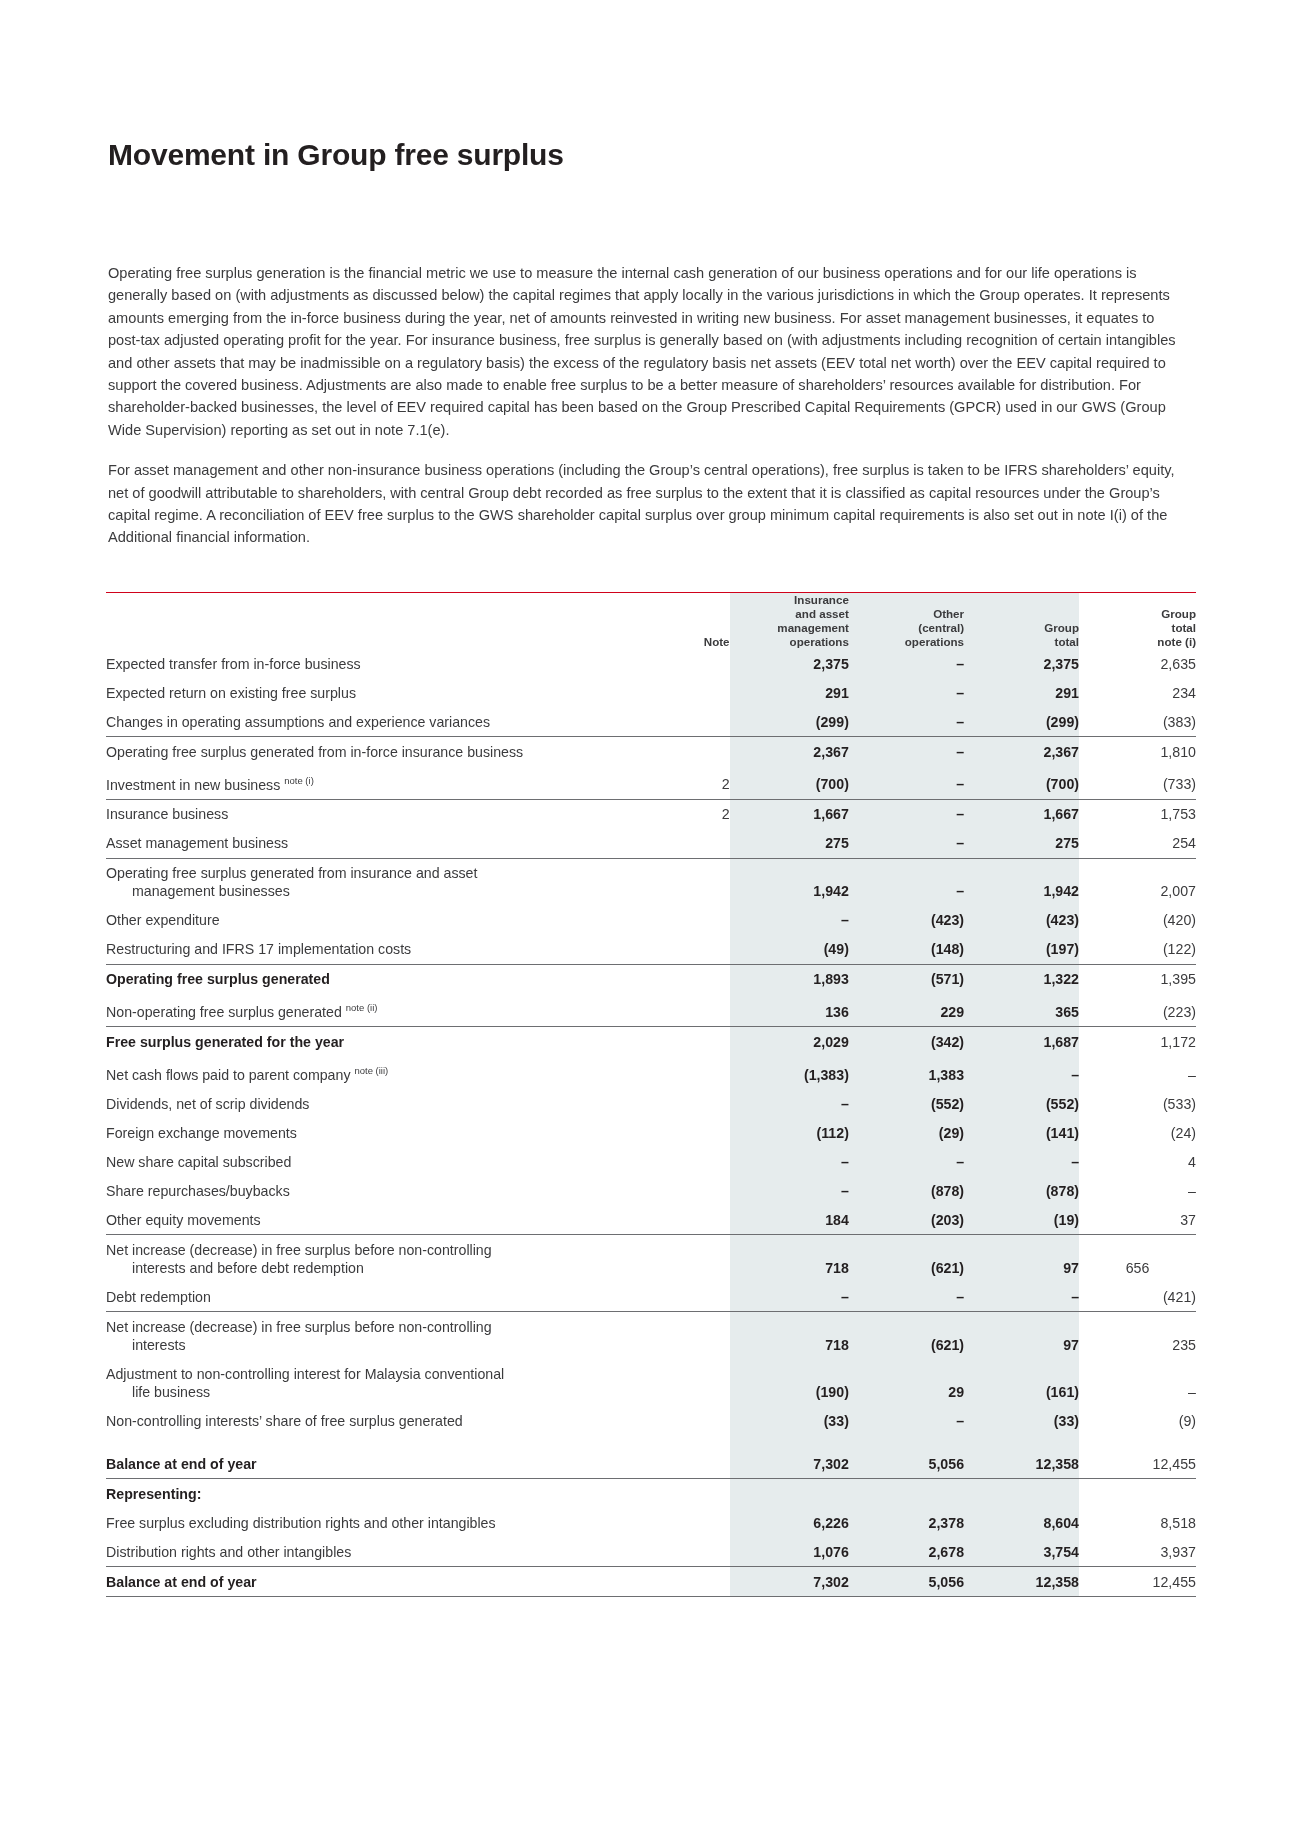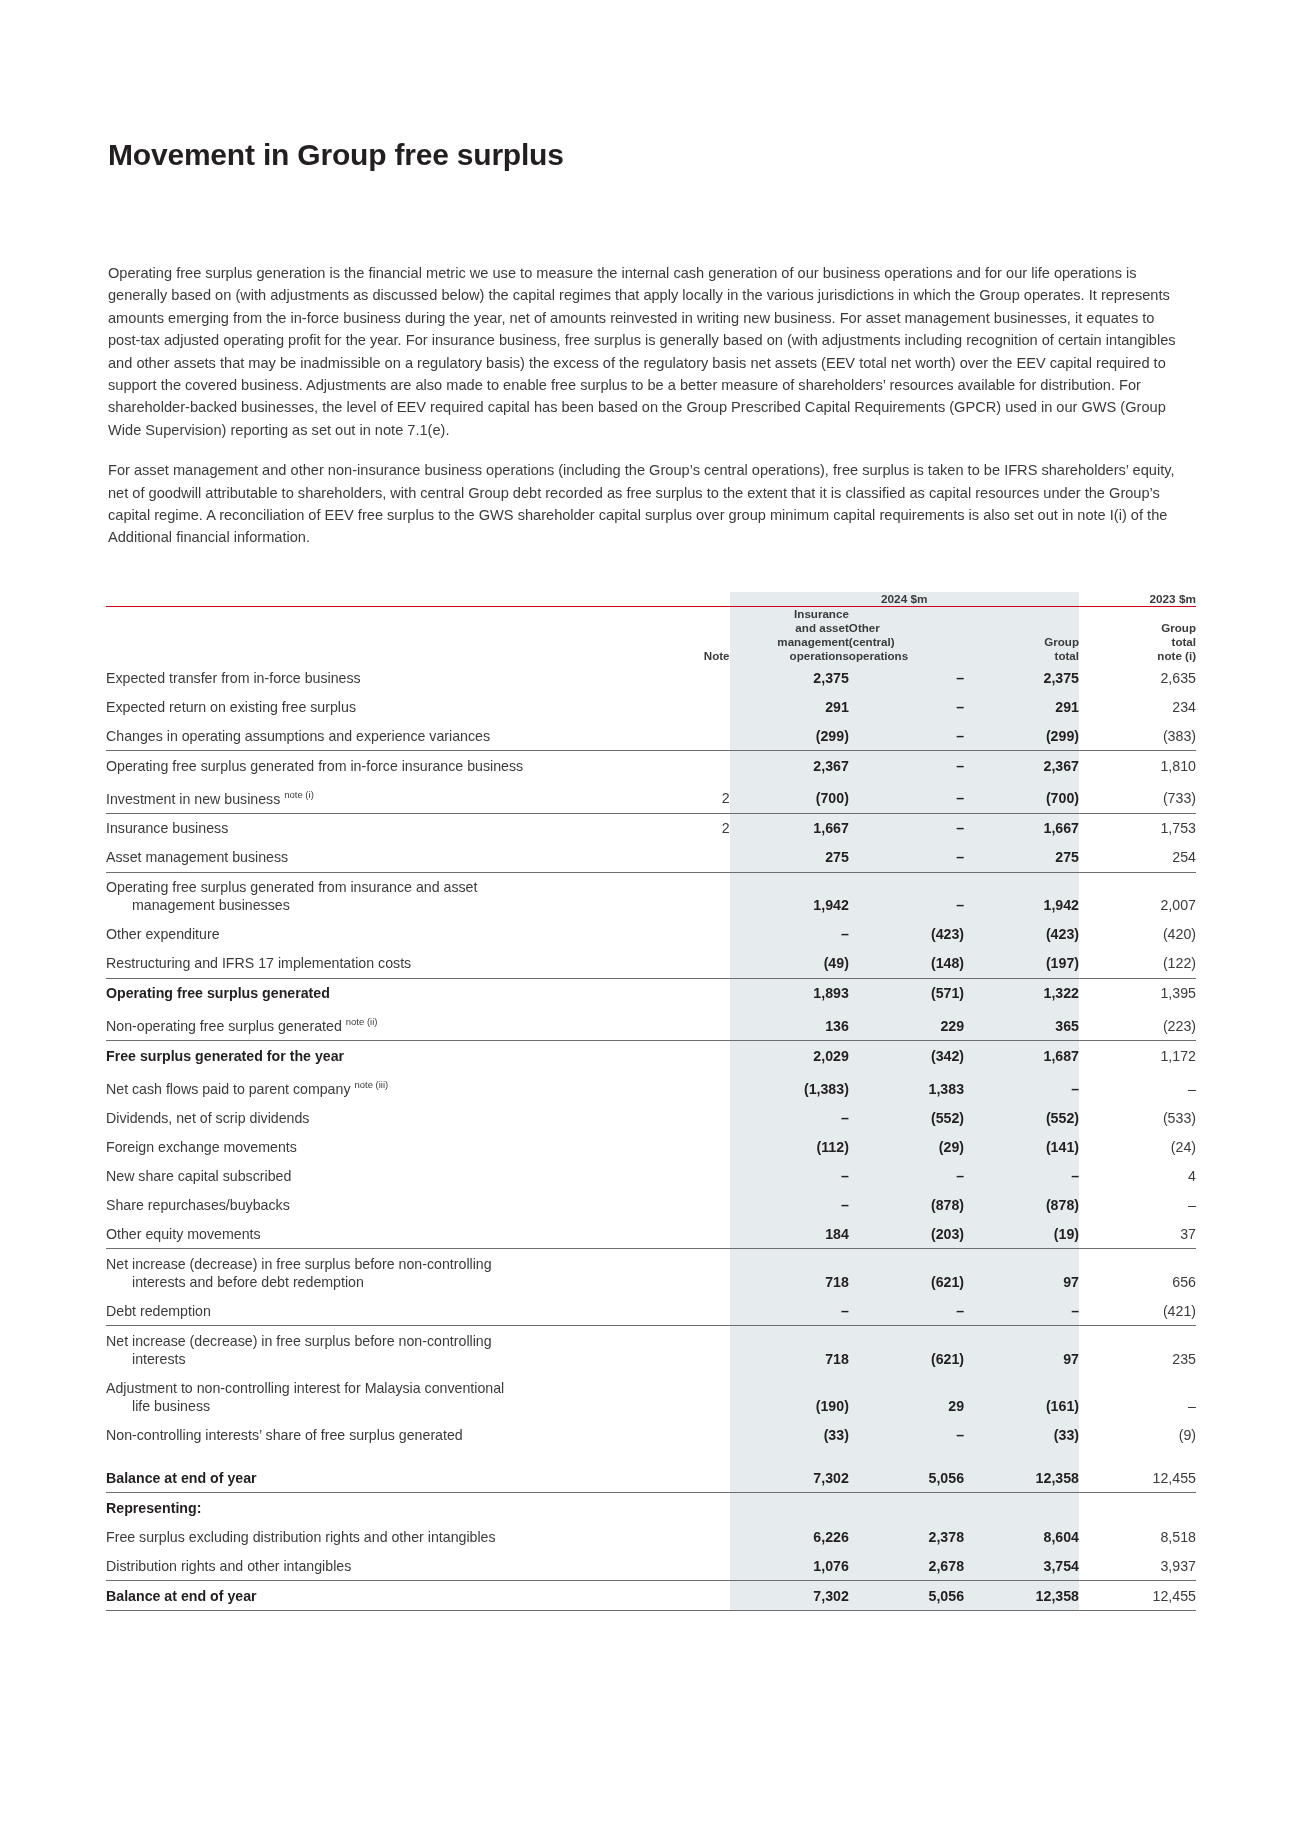--- a/index.html
+++ b/index.html
@@ -130,36 +130,30 @@
     <table class="fin">
       <colgroup>
         <col class="col-label">
         <col class="col-note">
         <col class="col-ins">
         <col class="col-oth">
         <col class="col-grp">
         <col class="col-prev">
       </colgroup>
       <thead>
-        <tr class="hdr-year-row">
-          <td></td>
-          <td></td>
-          <td colspan="3" class="shade" style="text-align:center;">2024 $m</td>
-          <td style="text-align:right;">2023 $m</td>
-        </tr>
         <tr class="hdr-row">
           <td class="rule-red-top"></td>
           <td class="hdr-note-cell rule-red-top" style="vertical-align:bottom;">Note</td>
           <td class="shade rule-red-top" style="text-align:right;">
             <span>Insurance</span><br>
             <span>and asset</span><br>
             <span>management</span><br>
             <span>operations</span>
           </td>
-          <td class="shade rule-red-top" style="">
+          <td class="shade rule-red-top" style="text-align:right;">
             <span>Other</span><br>
             <span>(central)</span><br>
             <span>operations</span>
           </td>
           <td class="shade rule-red-top" style="text-align:right;">
             <span>Group</span><br>
             <span>total</span>
           </td>
           <td class="rule-red-top hdr-prev" style="text-align:right;">
             <span>Group</span><br>
@@ -320,21 +314,21 @@
             <td class="col-oth shade num rule-dark" style="vertical-align: bottom;">(203)</td>
             <td class="col-grp shade num rule-dark" style="vertical-align: bottom;">(19)</td>
             <td class="col-prev prev num rule-dark" style="vertical-align: bottom;">37</td>
           </tr>
           <tr class="data">
             <td class="col-label">Net increase (decrease) in free surplus before non-controlling<br><span class="indent">interests and before debt redemption</span></td>
             <td class="col-note"></td>
             <td class="col-ins shade num" style="vertical-align: bottom;">718</td>
             <td class="col-oth shade num" style="vertical-align: bottom;">(621)</td>
             <td class="col-grp shade num" style="vertical-align: bottom;">97</td>
-            <td class="col-prev prev num" style="vertical-align: bottom;">656</td>
+            <td class="col-prev prev num" style="vertical-align: bottom; text-align: center;">656</td>
           </tr>
           <tr class="data">
             <td class="col-label rule-dark">Debt redemption</td>
             <td class="col-note rule-dark"></td>
             <td class="col-ins shade num rule-dark" style="vertical-align: bottom;">–</td>
             <td class="col-oth shade num rule-dark" style="vertical-align: bottom;">–</td>
             <td class="col-grp shade num rule-dark" style="vertical-align: bottom;">–</td>
             <td class="col-prev prev num rule-dark" style="vertical-align: bottom;">(421)</td>
           </tr>
           <tr class="data">

